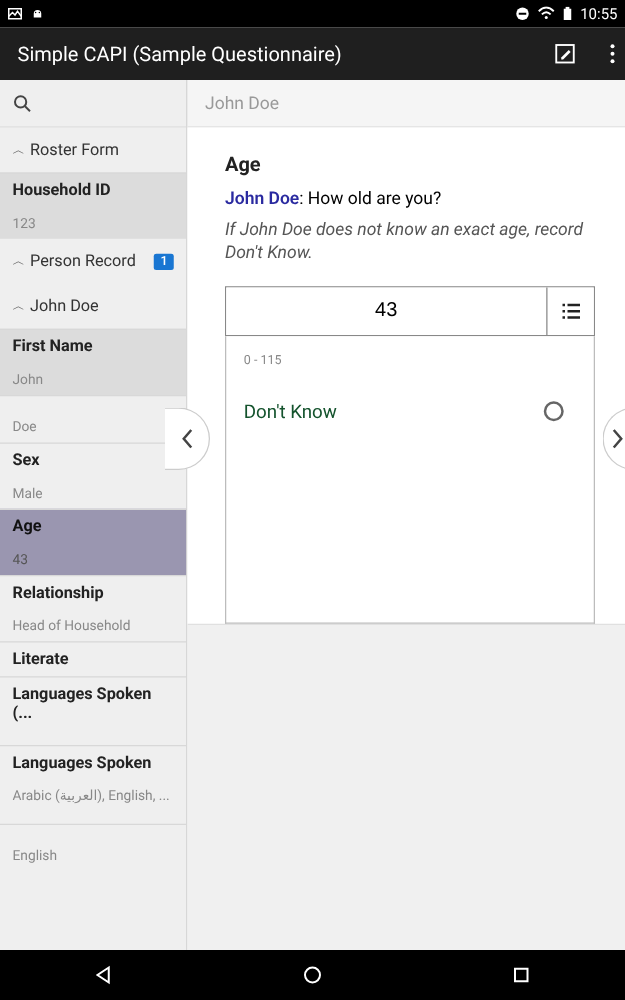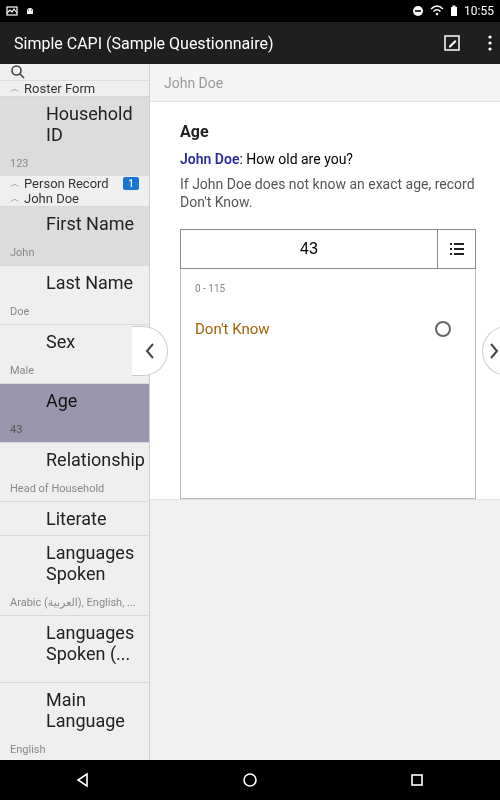--- a/index.html
+++ b/index.html
@@ -22,46 +22,46 @@
   .body { flex: 1; display: flex; min-height: 0; position: relative; }
 
   
   .sidebar { width: 150px; background: #efefef; border-right: 1px solid #d0d0d0; display: flex; flex-direction: column; overflow: hidden; }
   .search-row { height: 38px; display: flex; align-items: center; padding-left: 10px; border-bottom: 1px solid #e0e0e0; cursor: pointer; }
   .search-row svg { stroke: #444; }
   .sb-section { height: 36px; display: flex; align-items: center; padding: 0 10px; font-size: 13px; color: #333; cursor: pointer; gap: 4px; }
   .sb-section .chev { font-size: 10px; color: #666; }
   .sb-section .badge { margin-left: auto; background: #1976d2; color: #fff; font-size: 10px; padding: 1px 5px; border-radius: 2px; font-weight: 500; }
   .sb-field { padding: 6px 10px 6px 10px; border-top: 1px solid #d8d8d8; cursor: pointer; }
-  .sb-field .label { font-size: 18px; color: #222; font-weight: 400; margin-left: 36px; }
+  .sb-field .label { font-size: 13px; color: #222; font-weight: 700; }
   .sb-field .value { font-size: 11px; color: #888; margin-top: 12px; white-space: nowrap; overflow: hidden; text-overflow: ellipsis; }
   .sb-field.shaded { background: #dcdcdc; }
   .sb-field.selected { background: #9a96b0; }
   .sb-field.selected .label { color: #111; }
   .sb-field.selected .value { color: #555; }
   .sb-gap { height: 10px; }
 
   
   .main { flex: 1; display: flex; flex-direction: column; background: #f5f5f5; position: relative; }
   .breadcrumb { height: 38px; display: flex; align-items: center; padding-left: 14px; color: #999; font-size: 14px; border-bottom: 1px solid #e0e0e0; }
   .question-area { padding: 20px 24px 0 30px; background: #fff; border-bottom: 1px solid #e0e0e0; flex: 0 0 auto; }
   .q-title { font-size: 16px; font-weight: 700; color: #222; margin-bottom: 10px; }
   .q-prompt { font-size: 14px; margin-bottom: 8px; }
   .q-prompt .subject { color: #2a2aa0; font-weight: 600; }
-  .q-note { font-size: 14px; color: #555; margin-bottom: 18px; line-height: 1.3; }
+  .q-note { font-size: 14px; font-style: italic; color: #555; margin-bottom: 18px; line-height: 1.3; }
 
   .input-row { display: flex; border: 1px solid #888; height: 40px; }
   .age-input { flex: 1; border: none; outline: none; text-align: center; font-size: 16px; padding: 0; background: #fff; }
   .list-toggle { width: 38px; border-left: 1px solid #888; display: flex; align-items: center; justify-content: center; cursor: pointer; background: #fff; }
   .list-toggle svg { stroke: #222; }
 
   .options-panel { border: 1px solid #bcbcbc; border-top: none; padding: 14px 14px 0 14px; height: 230px; background: #fff; }
   .range-hint { color: #888; font-size: 10px; margin-bottom: 22px; }
   .option-row { display: flex; align-items: center; justify-content: space-between; padding: 4px 10px 4px 0; cursor: pointer; }
-  .option-row .opt-label { color: #a16207; font-size: 15px; }
+  .option-row .opt-label { color: #14532d; font-size: 15px; }
   .radio { width: 16px; height: 16px; border: 2px solid #666; border-radius: 50%; }
 
   .main-fill { flex: 1; background: #f0f0f0; }
 
   
   .nav-arrow { position: absolute; top: 262px; width: 36px; height: 50px; background: #fff; border: 1px solid #ccc; display: flex; align-items: center; justify-content: center; cursor: pointer; }
   .nav-arrow.left { left: 132px; border-radius: 0 30px 30px 0; border-left: none; }
   .nav-arrow.right { right: -18px; border-radius: 30px 0 0 30px; border-right: none; padding-right: 14px; }
   .nav-arrow svg { stroke: #444; }
 
@@ -162,49 +162,47 @@
       <div class="sb-section">
         <span class="chev">︿</span>
         <span>John Doe</span>
       </div>
 
       <div class="sb-field shaded">
         <div class="label">First Name</div>
         <div class="value">John</div>
       </div>
       <div class="sb-field">
-        <div class="label">Last Name</div>
         <div class="value">Doe</div>
       </div>
       <div class="sb-field">
         <div class="label">Sex</div>
         <div class="value">Male</div>
       </div>
       <div class="sb-field selected">
         <div class="label">Age</div>
         <div class="value">43</div>
       </div>
       <div class="sb-field">
         <div class="label">Relationship</div>
         <div class="value">Head of Household</div>
       </div>
       <div class="sb-field">
         <div class="label">Literate</div>
       </div>
       <div class="sb-field">
+        <div class="label">Languages Spoken (...</div>
+        <div class="value"></div>
+      </div>
+      <div class="sb-field">
         <div class="label">Languages Spoken</div>
         <div class="value">Arabic (العربية), English, ...</div>
       </div>
-      <div class="sb-field">
-        <div class="label">Languages Spoken (...</div>
-        <div class="value"></div>
-      </div>
       <div class="sb-gap"></div>
       <div class="sb-field">
-        <div class="label">Main Language</div>
         <div class="value">English</div>
       </div>
     </div>
 
     <div class="main">
       <div class="breadcrumb">John Doe</div>
       <div class="question-area">
         <div class="q-title">Age</div>
         <div class="q-prompt">
           <span class="subject">John Doe</span><span>: How old are you?</span>

